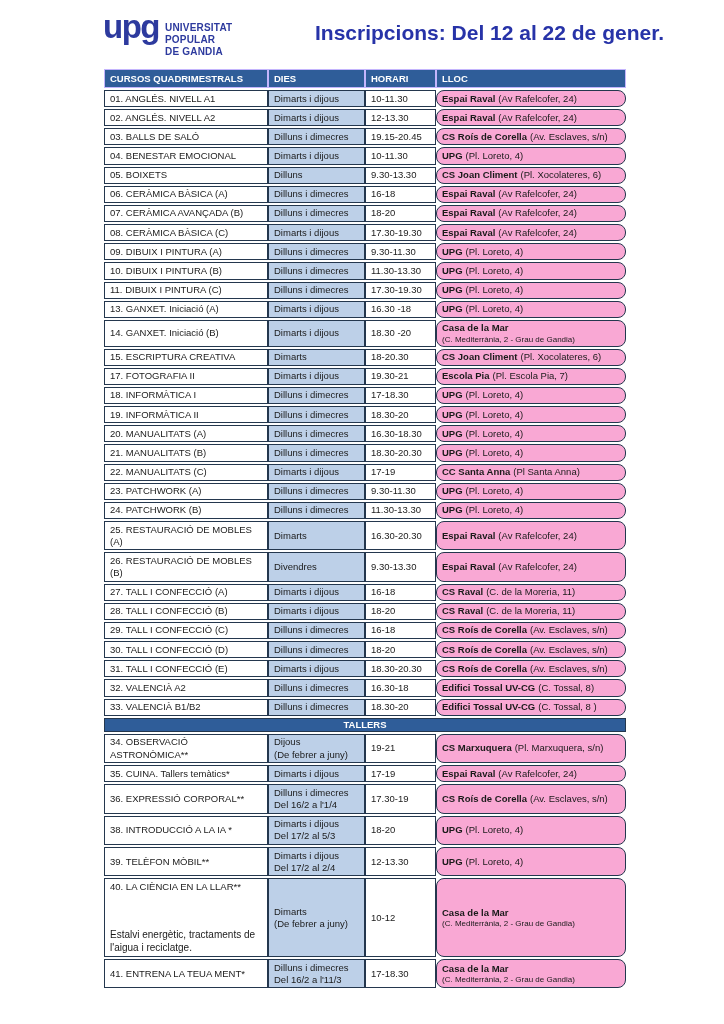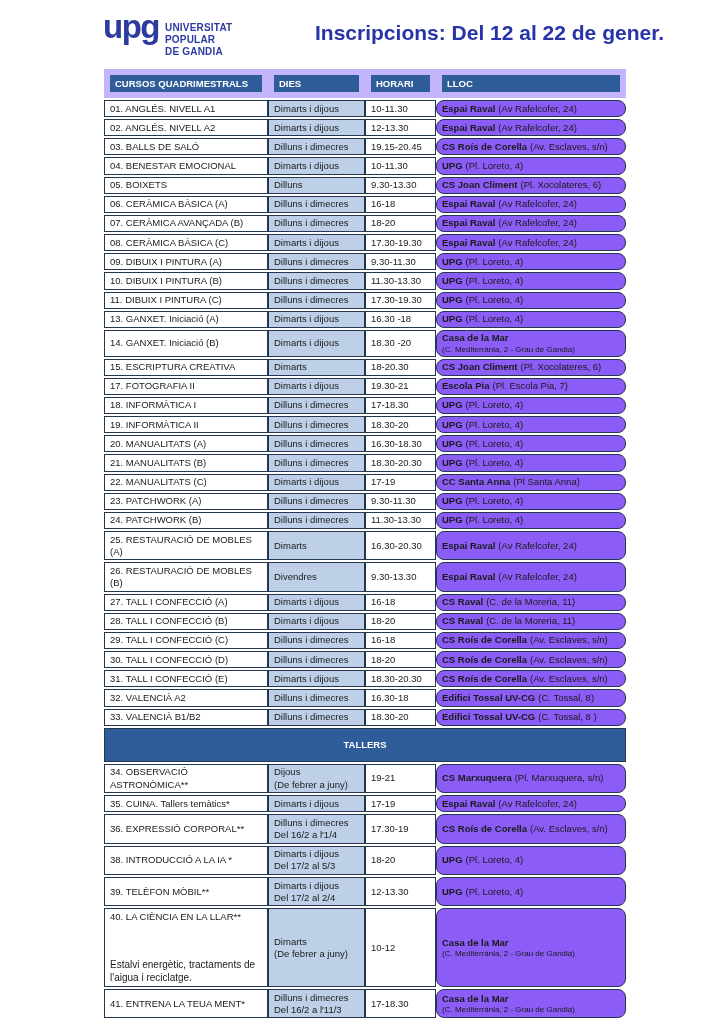--- a/index.html
+++ b/index.html
@@ -13,32 +13,32 @@
   .logo{display:flex;align-items:flex-start;}
   .logo-mark{font-size:33px;font-weight:bold;color:#2d3a9e;letter-spacing:-1.5px;line-height:.85;}
   .logo-sub{font-size:10px;font-weight:bold;color:#2d3a9e;margin:9px 0 0 6px;line-height:1.2;letter-spacing:.2px;}
   .page-title{font-size:21px;font-weight:bold;color:#2733a8;margin:8px 0 0 48px;white-space:nowrap;}
   
   .table-wrap{margin:4px 0 0 104px;width:522px;}
   table{width:100%;border-collapse:separate;border-spacing:0 2px;table-layout:fixed;}
   col.c1{width:164px;} col.c2{width:97px;} col.c3{width:71px;} col.c4{width:190px;}
   th{
     background:#2f5d99;color:#ffffff;font-size:9.5px;font-weight:bold;text-align:left;
-    padding:3px 5px;border:6px solid #c4b5fd;
+    padding:3px 5px;border:1px solid #c4b5fd;
   }
   td{
     font-size:9.5px;padding:1.5px 5px;border:1px solid #24374e;
     vertical-align:middle;line-height:1.28;background:#ffffff;
   }
   td.col-dies,td.col-lloc{background:#bdd0e8;}
-  td.col-lloc{background:#8b5cf6;border-radius:8px;}
+  td.col-lloc{background:#f9a8d4;border-radius:8px;}
   .c-lloc-name{font-weight:bold;}
   .c-lloc-detail{margin-left:3px;}
   td.col-lloc.stack .c-lloc-detail{display:block;margin-left:0;font-size:8px;line-height:1.2;}
-  tr.section-blue td{background:#2f5d99;color:#ffffff;text-align:center;font-weight:bold;padding:10px;font-size:9.5px;}
+  tr.section-blue td{background:#2f5d99;color:#ffffff;text-align:center;font-weight:bold;padding:0;font-size:9.5px;}
   .c-curs2{font-size:10px;margin-top:36px;}
 </style>
 </head>
 <body>
 
 <div class="header">
   <div class="logo">
     <span class="logo-mark">upg</span>
     <span class="logo-sub">
       <span>UNIVERSITAT POPULAR</span><br>

